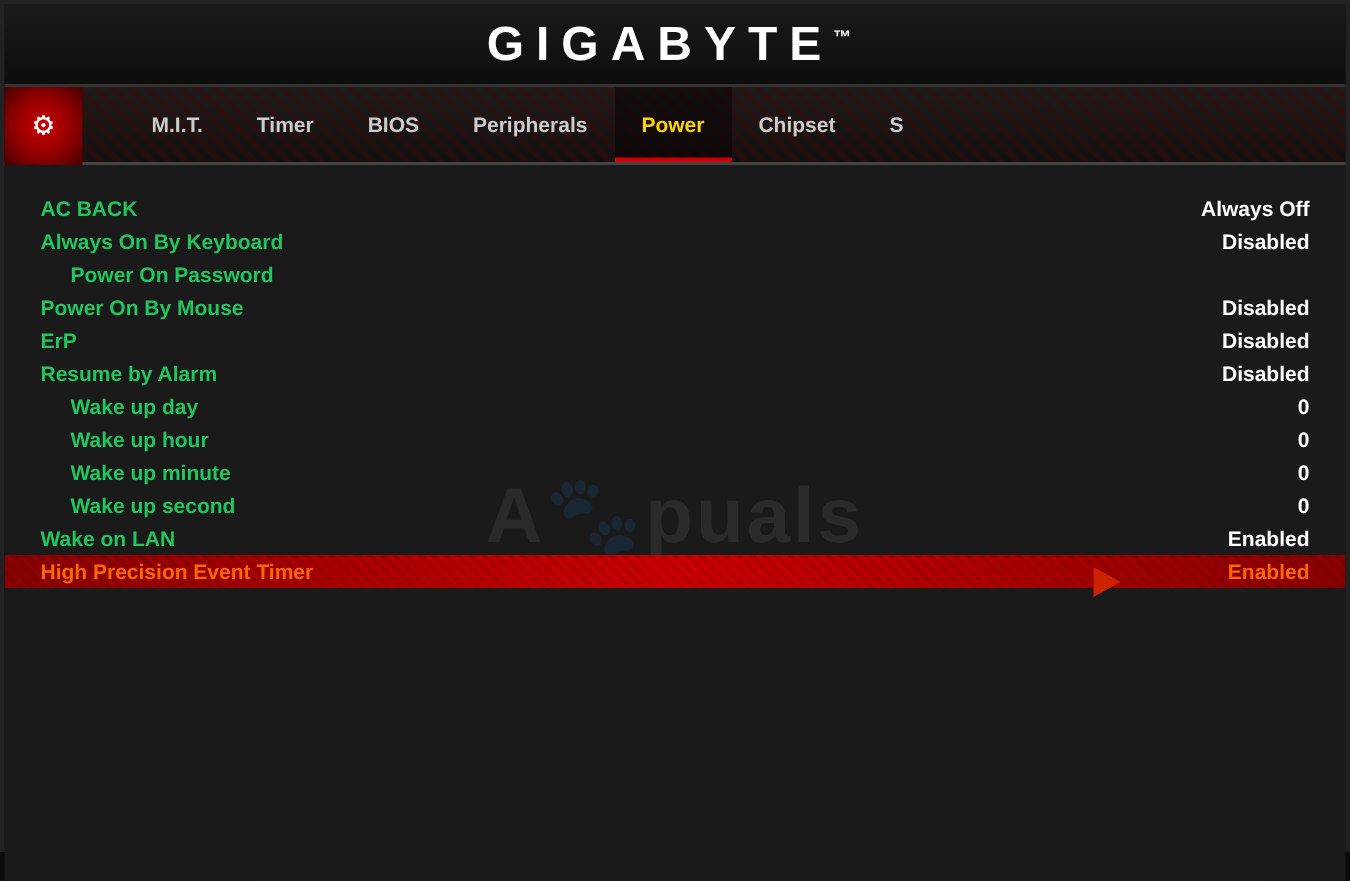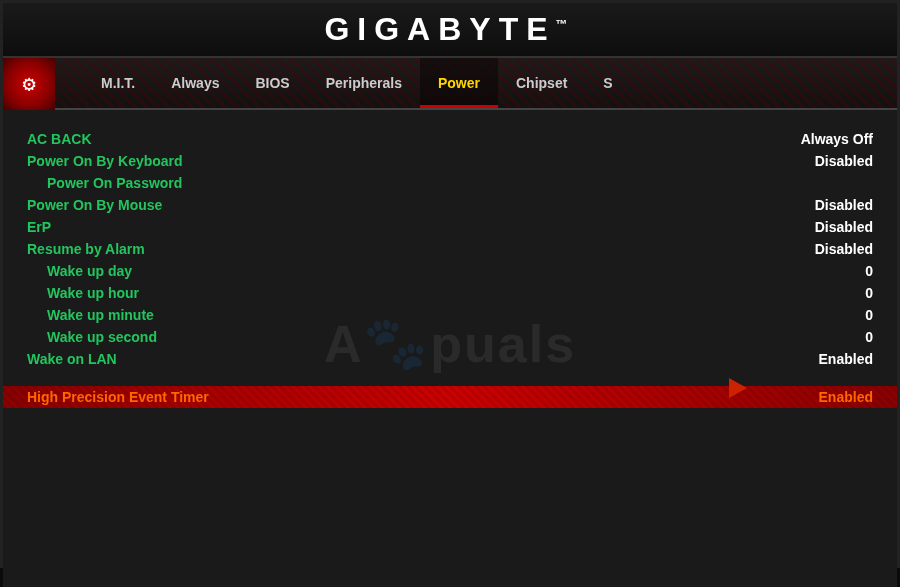--- a/index.html
+++ b/index.html
@@ -147,21 +147,21 @@
     .settings-row {
       display: flex;
       justify-content: space-between;
       align-items: center;
       padding: 3px 0;
       min-height: 22px;
     }
 
     .settings-row.highlighted {
       background: linear-gradient(90deg, #8b0000 0%, #a00000 50%, #8b0000 100%);
-      margin: 16px -24px;
+      margin: 0 -24px;
       padding: 3px 24px;
       background-image: repeating-linear-gradient(
         45deg,
         rgba(0,0,0,0.1),
         rgba(0,0,0,0.1) 3px,
         transparent 3px,
         transparent 6px
       ), linear-gradient(90deg, #8b0000, #cc0000, #8b0000);
     }
 
@@ -236,21 +236,21 @@
       <span>GIGABYTE</span><sup>™</sup>
     </span>
   </div>
 
   <div class="nav-area">
     <div class="nav-logo">
       <span class="nav-logo-icon">⚙</span>
     </div>
     <div class="nav-tabs">
       <div class="nav-tab">M.I.T.</div>
-      <div class="nav-tab">Always</div>
+      <div class="nav-tab">Timer</div>
       <div class="nav-tab">BIOS</div>
       <div class="nav-tab">Peripherals</div>
       <div class="nav-tab active">Power</div>
       <div class="nav-tab">Chipset</div>
       <div class="nav-tab">S</div>
     </div>
   </div>
 
   <div class="main-content">
 
@@ -261,21 +261,21 @@
     </div>
 
     <div class="settings-panel">
 
       <div class="settings-row">
         <span class="setting-label">AC BACK</span>
         <span class="setting-value">Always Off</span>
       </div>
 
       <div class="settings-row">
-        <span class="setting-label">Power On By Keyboard</span>
+        <span class="setting-label">Always On By Keyboard</span>
         <span class="setting-value">Disabled</span>
       </div>
 
       <div class="settings-row">
         <span class="setting-label indented">Power On Password</span>
         <span class="setting-value"></span>
       </div>
 
       <div class="settings-row">
         <span class="setting-label">Power On By Mouse</span>

